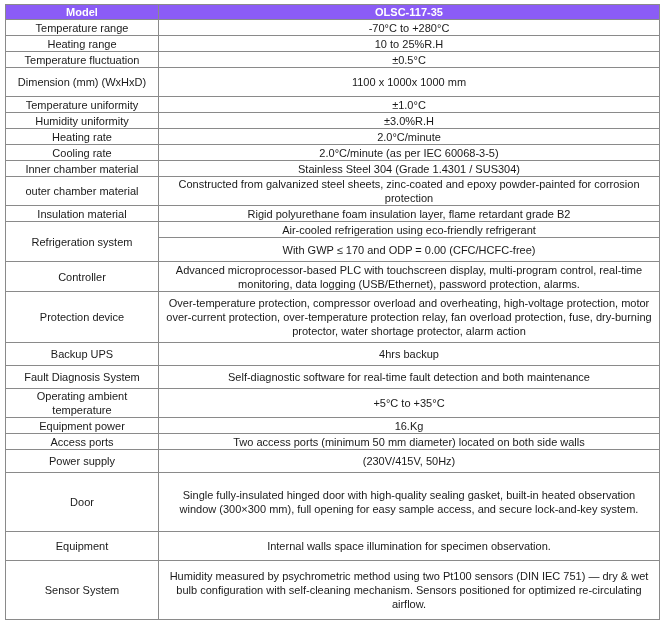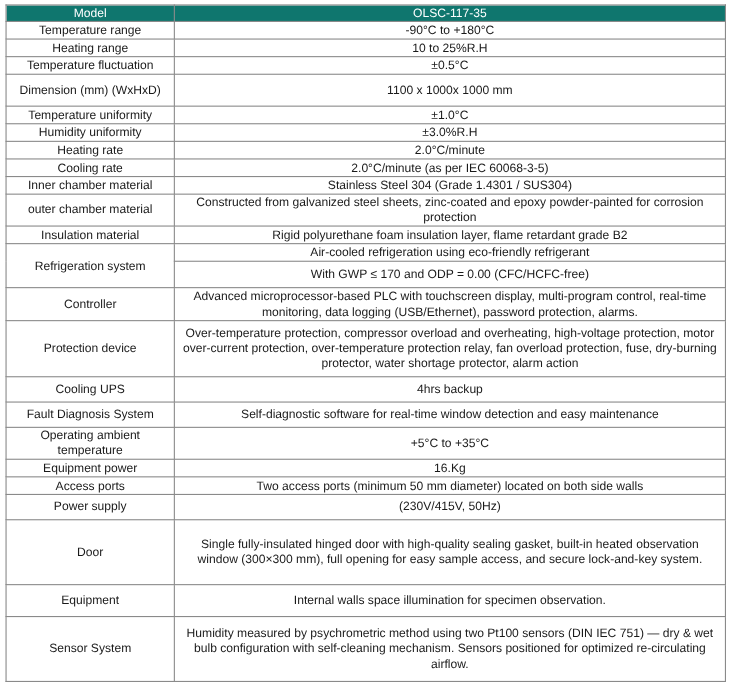--- a/index.html
+++ b/index.html
@@ -4,21 +4,21 @@
 <style>
   html, body { margin: 0; padding: 0; background: #ffffff; }
   body { width: 663px; height: 621px; position: relative; overflow: hidden;
          font-family: "Liberation Sans", sans-serif; color: #1a1a1a; }
   table.spec { position: absolute; left: 5px; top: 4px; width: 654px;
                border-collapse: collapse; table-layout: fixed; font-size: 11px; }
   table.spec td, table.spec th { border: 1px solid #8a8a8a; text-align: center;
                vertical-align: middle; padding: 0 6px; line-height: 14px; }
   col.c1 { width: 153px; }
   col.c2 { width: 501px; }
-  th { background: #0f766e; color: #ffffff; font-weight: normal; height: 13px; font-size: 11px; }
+  th { background: #8b5cf6; color: #ffffff; font-weight: bold; height: 13px; font-size: 11px; }
   tr.h16 td { height: 15px; margin-top: 41px; }
   tr.h30 td { height: 29px; }
   tr.h28 td { height: 28px; }
   tr.h50 td { height: 50px; }
   tr.h58 td { height: 58px; }
   tr.h25 td { height: 23px; }
   tr.h24 td { height: 22px; }
 </style>
 </head>
 <body>
@@ -28,21 +28,21 @@
       <col class="c1">
       <col class="c2">
     </colgroup>
   <tbody>
       <tr>
     <th>Model</th>
     <th>OLSC-117-35</th>
   </tr>
   <tr class="h16">
     <td>Temperature range</td>
-    <td>-90°C to +180°C</td>
+    <td>-70°C to +280°C</td>
   </tr>
   <tr class="h16">
     <td>Heating range</td>
     <td>10 to 25%R.H</td>
   </tr>
   <tr class="h16">
     <td>Temperature fluctuation</td>
     <td>±0.5°C</td>
   </tr>
   <tr class="h28">
@@ -86,26 +86,26 @@
   </tr>
   <tr class="h30">
     <td>Controller</td>
     <td>Advanced microprocessor-based PLC with touchscreen display, multi-program control, real-time monitoring, data logging (USB/Ethernet), password protection, alarms.</td>
   </tr>
   <tr class="h50">
     <td>Protection device</td>
     <td>Over-temperature protection, compressor overload and overheating, high-voltage protection, motor over-current protection, over-temperature protection relay, fan overload protection, fuse, dry-burning protector, water shortage protector, alarm action</td>
   </tr>
   <tr class="h24">
-    <td>Cooling UPS</td>
+    <td>Backup UPS</td>
     <td>4hrs backup</td>
   </tr>
   <tr class="h24">
     <td>Fault Diagnosis System</td>
-    <td>Self-diagnostic software for real-time window detection and easy maintenance</td>
+    <td>Self-diagnostic software for real-time fault detection and both maintenance</td>
   </tr>
   <tr class="h28">
     <td>Operating ambient temperature</td>
     <td>+5°C to +35°C</td>
   </tr>
   <tr class="h16">
     <td>Equipment power</td>
     <td>16.Kg</td>
   </tr>
   <tr class="h16">

